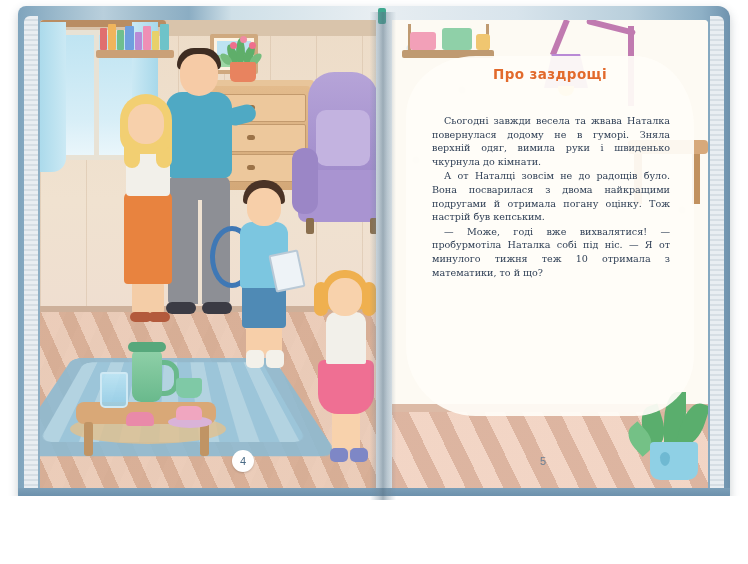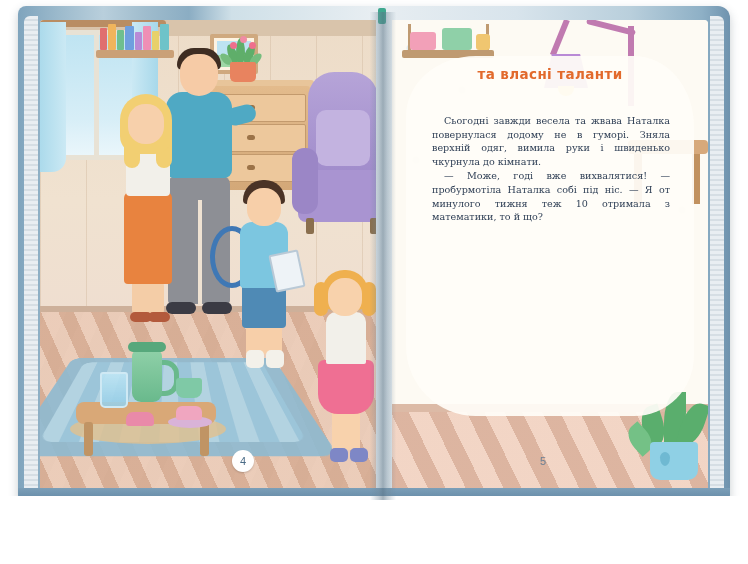--- a/index.html
+++ b/index.html
@@ -605,24 +605,25 @@
       <div class="rp-floor"></div>
 
       <div class="rp-leaf rl1"></div>
       <div class="rp-leaf rl2"></div>
       <div class="rp-leaf rl3"></div>
       <div class="rp-leaf rl4"></div>
       <div class="rp-pot"></div>
 
       <div class="text-card">
         <div class="title">
-          <div>та власні таланти</div>
+          <div>Про заздрощі</div>
         </div>
         <div class="body-text">
           <p>Сьогодні завжди весела та жвава Наталка повернулася додому не в гуморі. Зняла верхній одяг, вимила руки і швиденько чкурнула до кімнати.</p>
+          <p>А от Наталці зовсім не до радощів було. Вона посварилася з двома найкращими подругами й отримала погану оцінку. Тож настрій був кепським.</p>
           <p class="dash">— Може, годі вже вихвалятися! — пробурмотіла Наталка собі під ніс. — Я от минулого тижня теж 10 отримала з математики, то й що?</p>
         </div>
       </div>
 
       <div class="pg-badge pg-right">5</div>
     </div>
 
     <div class="gutter"></div>
   </div>
 

